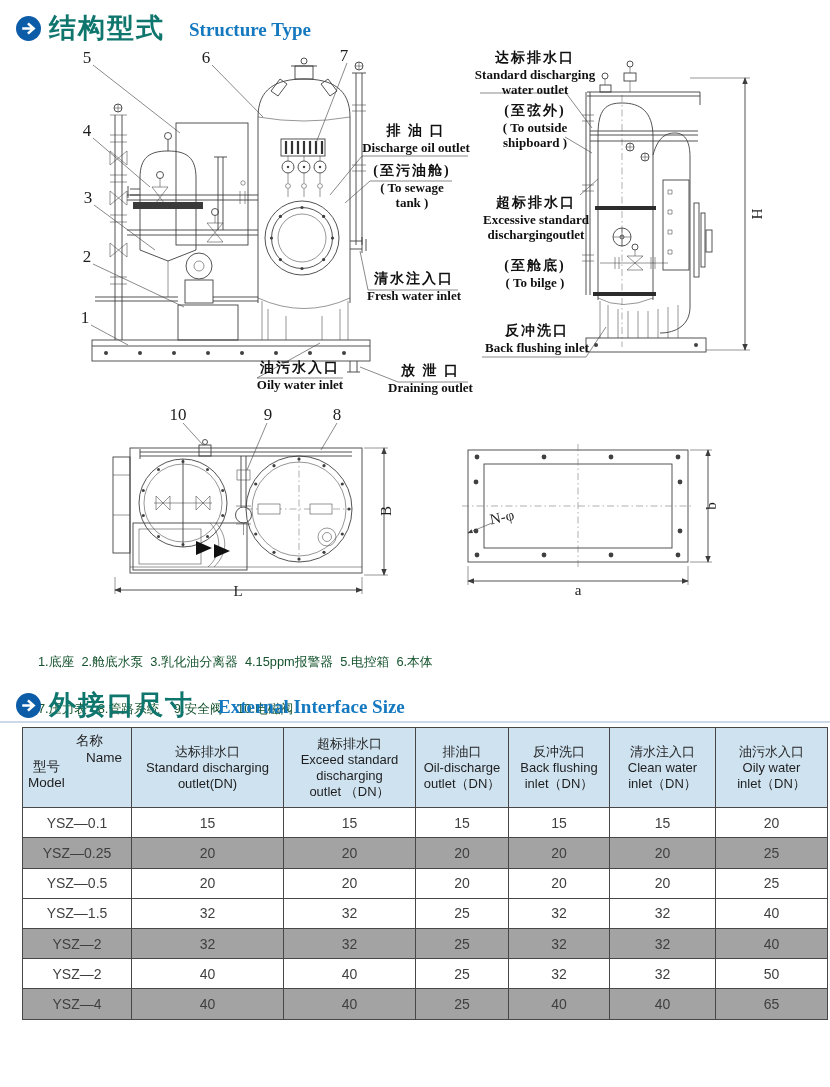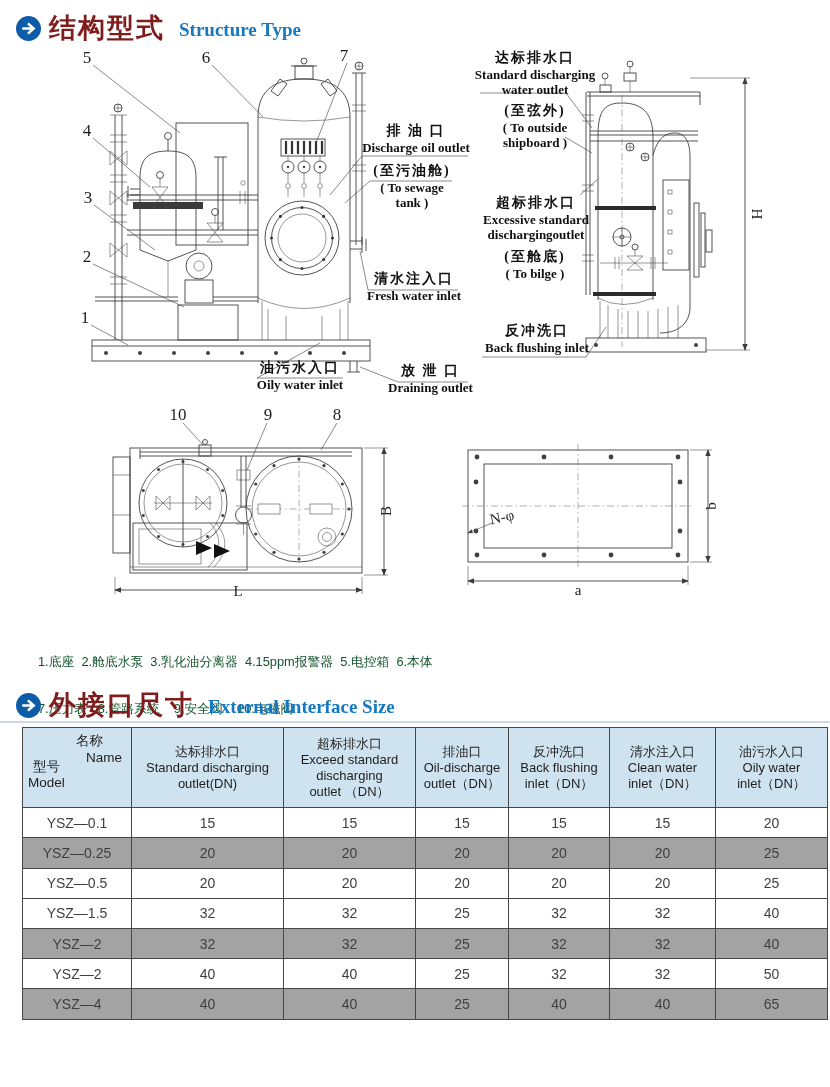--- a/index.html
+++ b/index.html
@@ -1,23 +1,23 @@
 <!DOCTYPE html>
 <html><head>
 <meta charset="utf-8">
 <style>
   html,body{margin:0;padding:0;background:#ffffff;}
   .page{position:relative;width:830px;height:1087px;background:#fff;overflow:hidden;
         font-family:"Liberation Sans",sans-serif;color:#222;}
   
   .sec-header{position:absolute;left:16px;display:flex;align-items:center;}
   .sec-header .t-zh{font-family:"Liberation Serif",serif;font-weight:700;font-size:27px;
-        letter-spacing:2px;color:#7f1d1d;margin-left:8px;}
+        letter-spacing:2px;color:#0f766e;margin-left:8px;}
   .sec-header .t-en{font-family:"Liberation Serif",serif;font-weight:700;font-size:19px;
-        color:#1579c0;margin-left:14px;padding-top:4px;}
+        color:#1579c0;margin-left:24px;padding-top:4px;}
   .rule2{position:absolute;left:0;top:721px;width:830px;height:2px;background:#ccd9e6;}
   
   .drawing{position:absolute;left:0;top:45px;}
   .drawing .ln{stroke:#404040;stroke-width:0.9;fill:none;}
   .drawing .thin{stroke-width:0.55;}
   .drawing .cl{stroke:#7a7a7a;stroke-width:0.6;fill:none;stroke-dasharray:7 3 1.5 3;}
   .drawing .dots circle{fill:#404040;stroke:none;}
   .drawing .callout{font-family:"Liberation Serif",serif;font-size:17px;fill:#1d1d1d;}
   .drawing .dimtxt{font-family:"Liberation Serif",serif;font-size:15px;fill:#1d1d1d;}
   .drawing .leader{stroke:#4a4a4a;stroke-width:0.65;fill:none;}
@@ -368,21 +368,21 @@
   <div class="dlabel" style="left:366px;top:163px;width:92px;">
     <div class="lzh">(至污油舱)</div>
     <div class="len">( To sewage
 tank )</div>
   </div>
   <div class="dlabel" style="left:478px;top:195px;width:116px;">
     <div class="lzh">超标排水口</div>
     <div class="len">Excessive standard
 dischargingoutlet</div>
   </div>
-  <div class="dlabel" style="left:490px;top:249px;width:90px;">
+  <div class="dlabel" style="left:490px;top:258px;width:90px;">
     <div class="lzh">(至舱底)</div>
     <div class="len">( To bilge )</div>
   </div>
   <div class="dlabel" style="left:362px;top:271px;width:104px;">
     <div class="lzh">清水注入口</div>
     <div class="len">Fresh water inlet</div>
   </div>
   <div class="dlabel" style="left:480px;top:323px;width:114px;">
     <div class="lzh">反冲洗口</div>
     <div class="len">Back flushing inlet</div>

